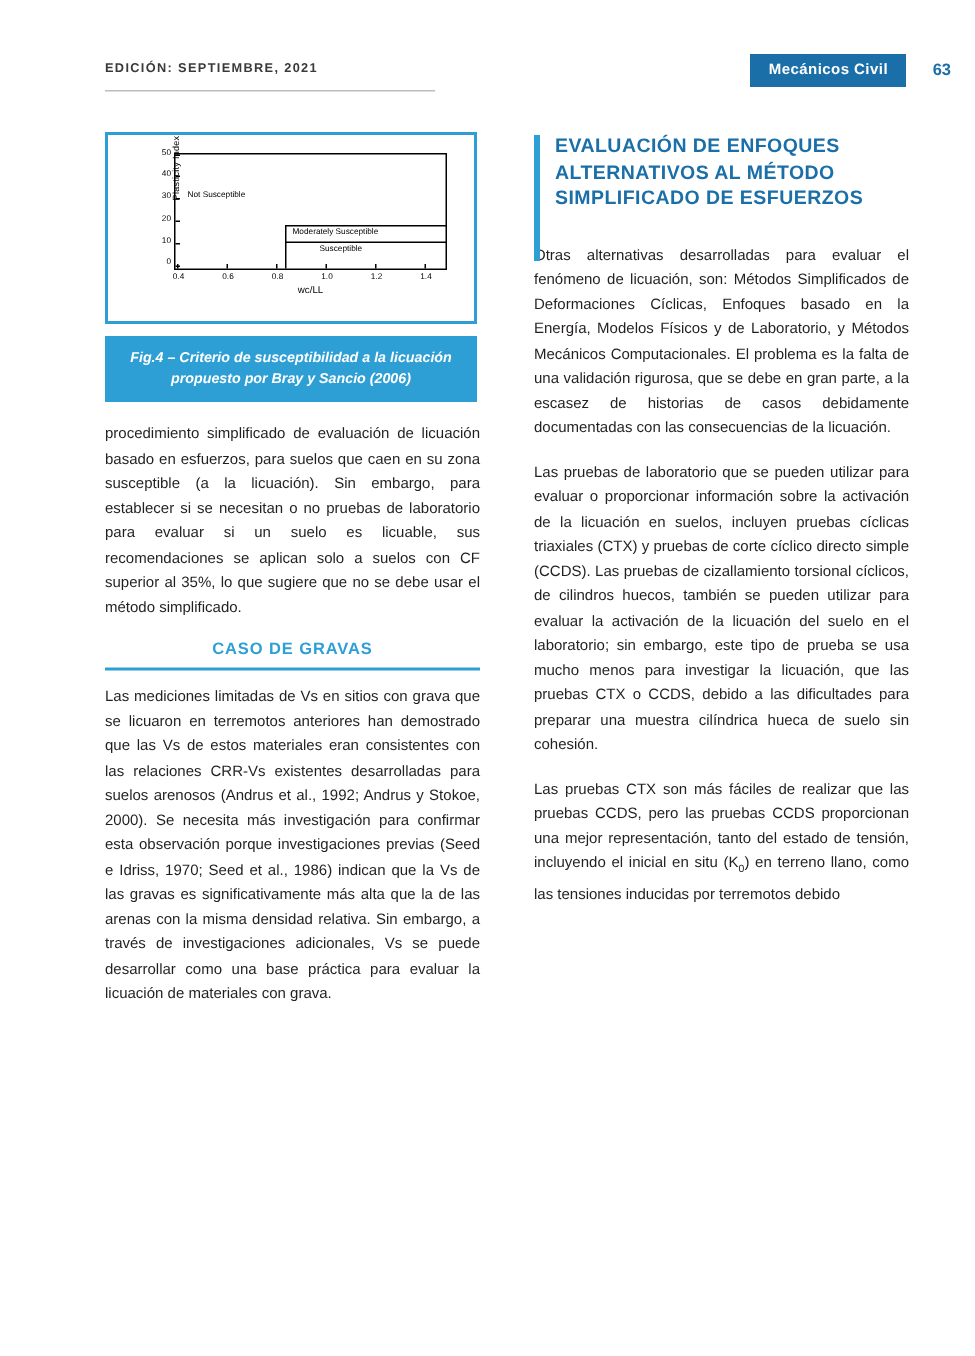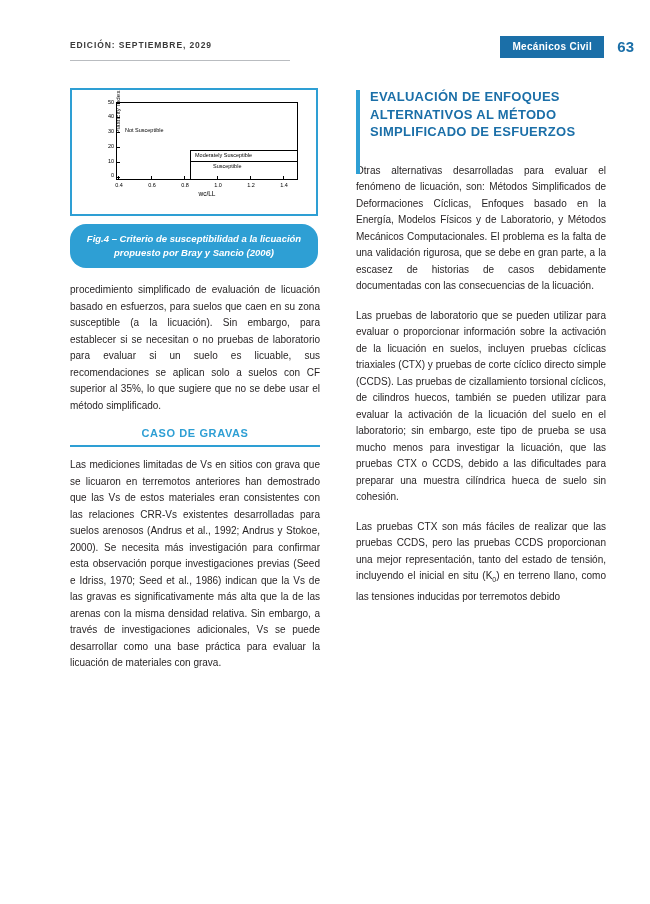--- a/index.html
+++ b/index.html
@@ -58,21 +58,21 @@
     font-weight: bold;
     letter-spacing: 0.3px;
     padding: 5px 12px 5px 12px;
     line-height: 12px;
   }
   .header-page {
     position: absolute;
     right: 8px;
     top: 0px;
     color: #1b6fa8;
-    font-size: 15px;
+    font-size: 11px;
     font-weight: bold;
     padding: 3px 8px;
     line-height: 16px;
     text-align: center;
   }
 
   
   .col-left {
     position: absolute;
     left: 70px;
@@ -174,21 +174,20 @@
     background: #2e9fd4;
     color: #ffffff;
     font-size: 9.5px;
     font-style: italic;
     font-weight: bold;
     line-height: 14px;
     text-align: center;
     padding: 8px 14px;
     box-sizing: border-box;
     width: 248px;
-    border-radius: 16px;
   }
 
   
   p.body {
     font-size: 10px;
     line-height: 16.5px;
     text-align: justify;
     margin: 0 0 13px 0;
     color: #231f20;
     hyphens: auto;
@@ -241,21 +240,21 @@
     font-size: 7px;
     vertical-align: sub;
   }
 </style>
 </head>
 <body>
 
 <div class="page">
 
   <div class="header">
-    <div class="header-edition">EDICIÓN: SEPTIEMBRE, 2029</div>
+    <div class="header-edition">EDICIÓN: SEPTIEMBRE, 2021</div>
     <div class="header-rule"></div>
     <div class="header-tag">Mecánicos Civil</div>
     <div class="header-page">63</div>
   </div>
 
   <div class="col-left">
 
     <div class="figure-box">
       <div class="chart-area">
 

